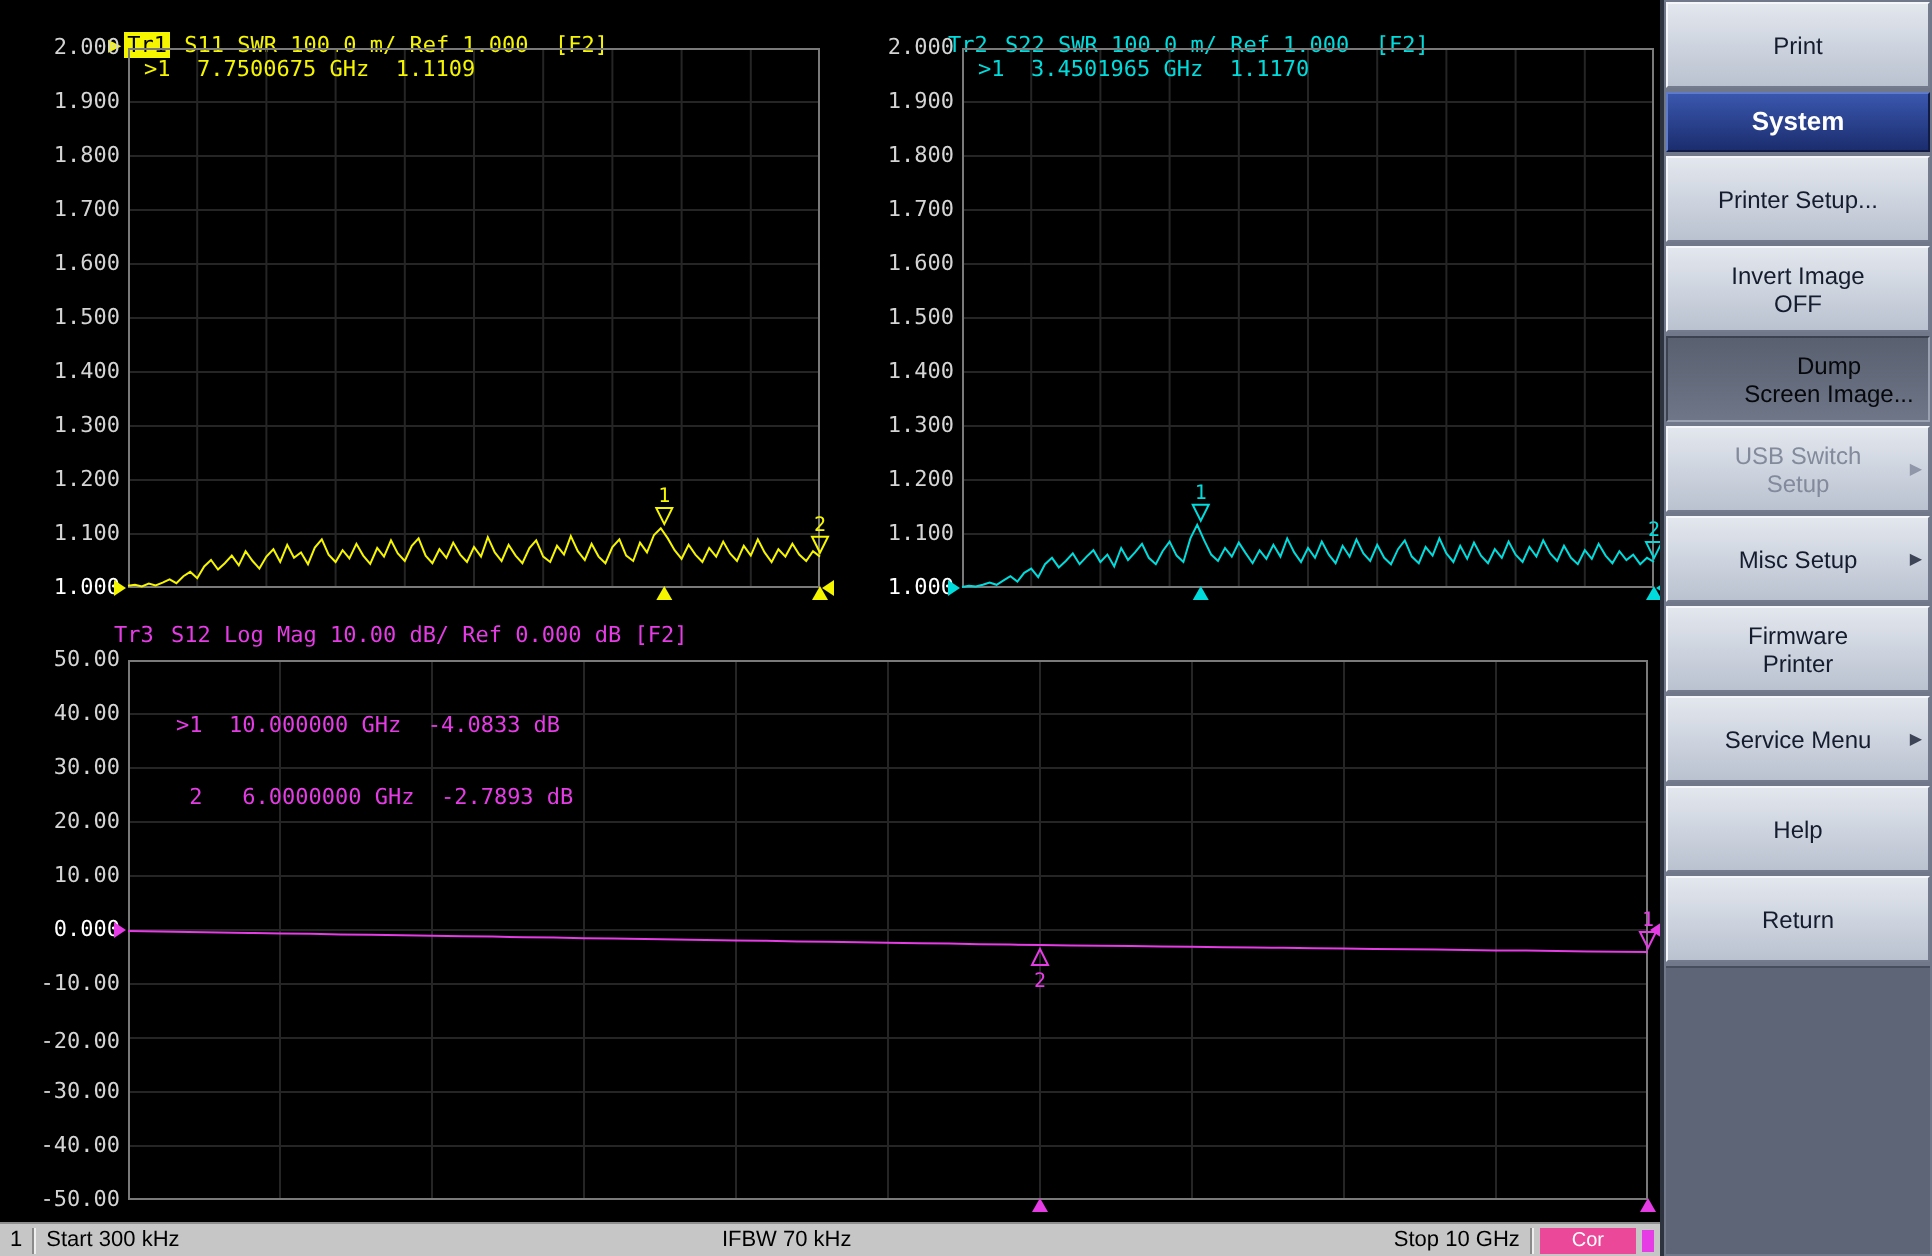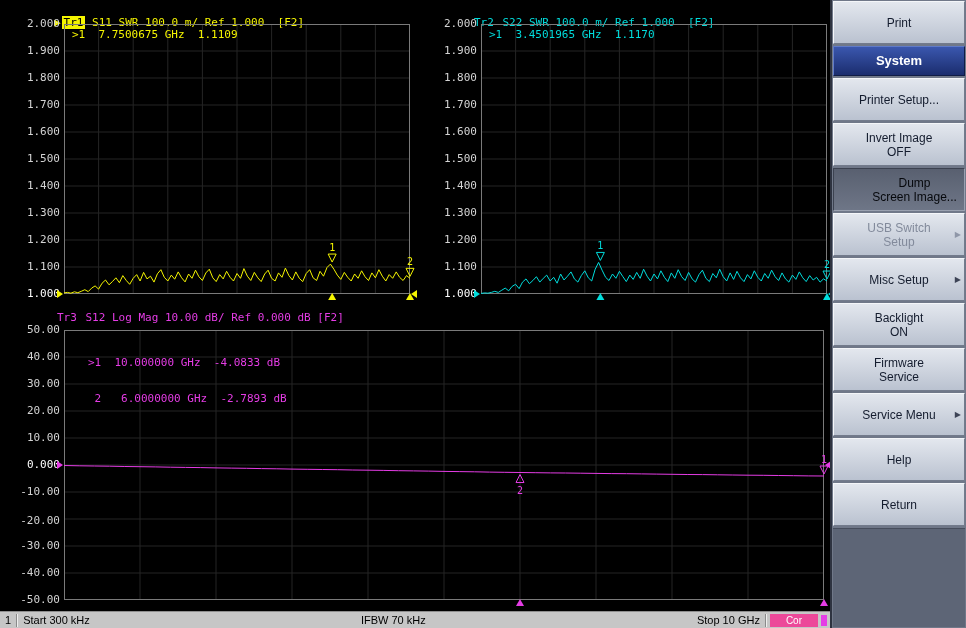--- a/index.html
+++ b/index.html
@@ -239,26 +239,22 @@
       <div class="menu-btn disabled">
         <div>USB Switch</div>
         <div>Setup</div>
         <span class="arrow">▶</span>
       </div>
       <div class="menu-btn">
         <div>Misc Setup</div>
         <span class="arrow">▶</span>
       </div>
       <div class="menu-btn">
-        <div>Backlight</div>
-        <div>ON</div>
-      </div>
-      <div class="menu-btn">
         <div>Firmware</div>
-        <div>Service</div>
+        <div>Printer</div>
       </div>
       <div class="menu-btn">
         <div>Service Menu</div>
         <span class="arrow">▶</span>
       </div>
       <div class="menu-btn">
         <div>Help</div>
       </div>
       <div class="menu-btn">
         <div>Return</div>

